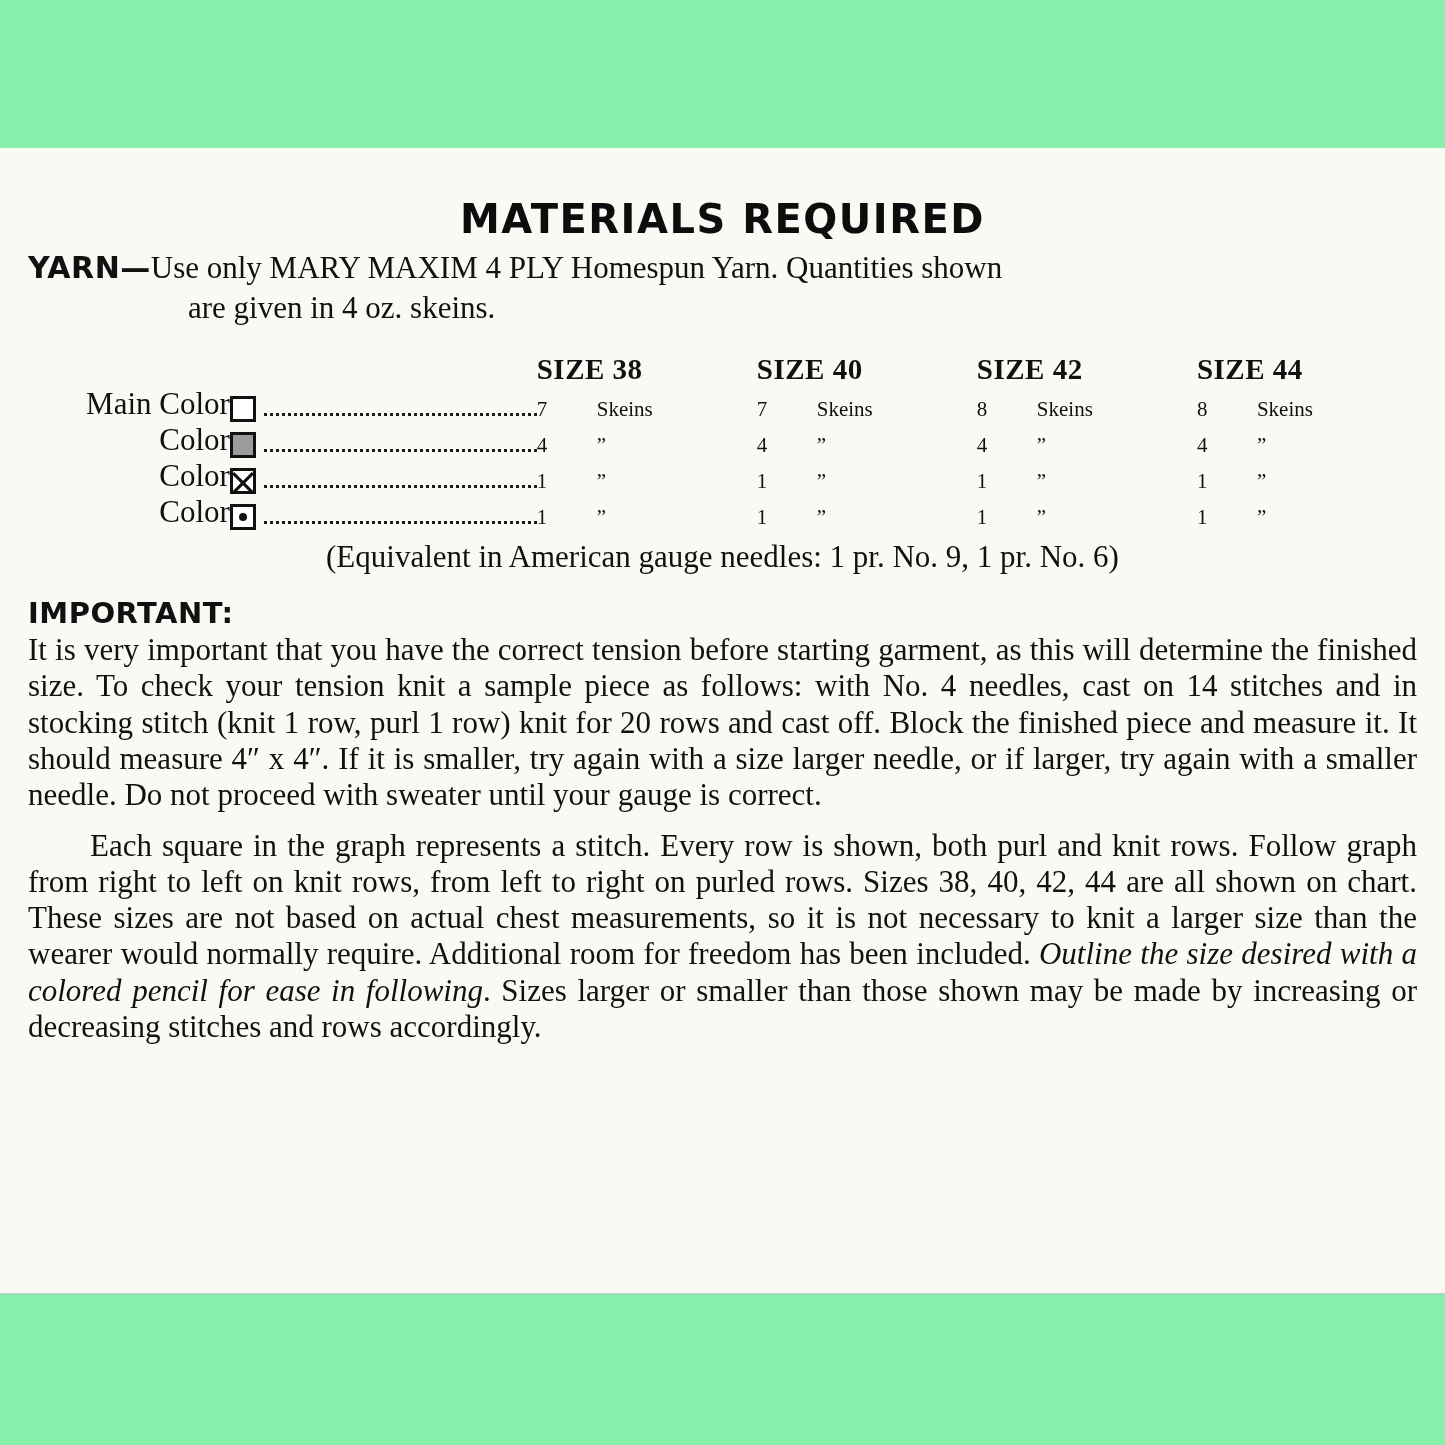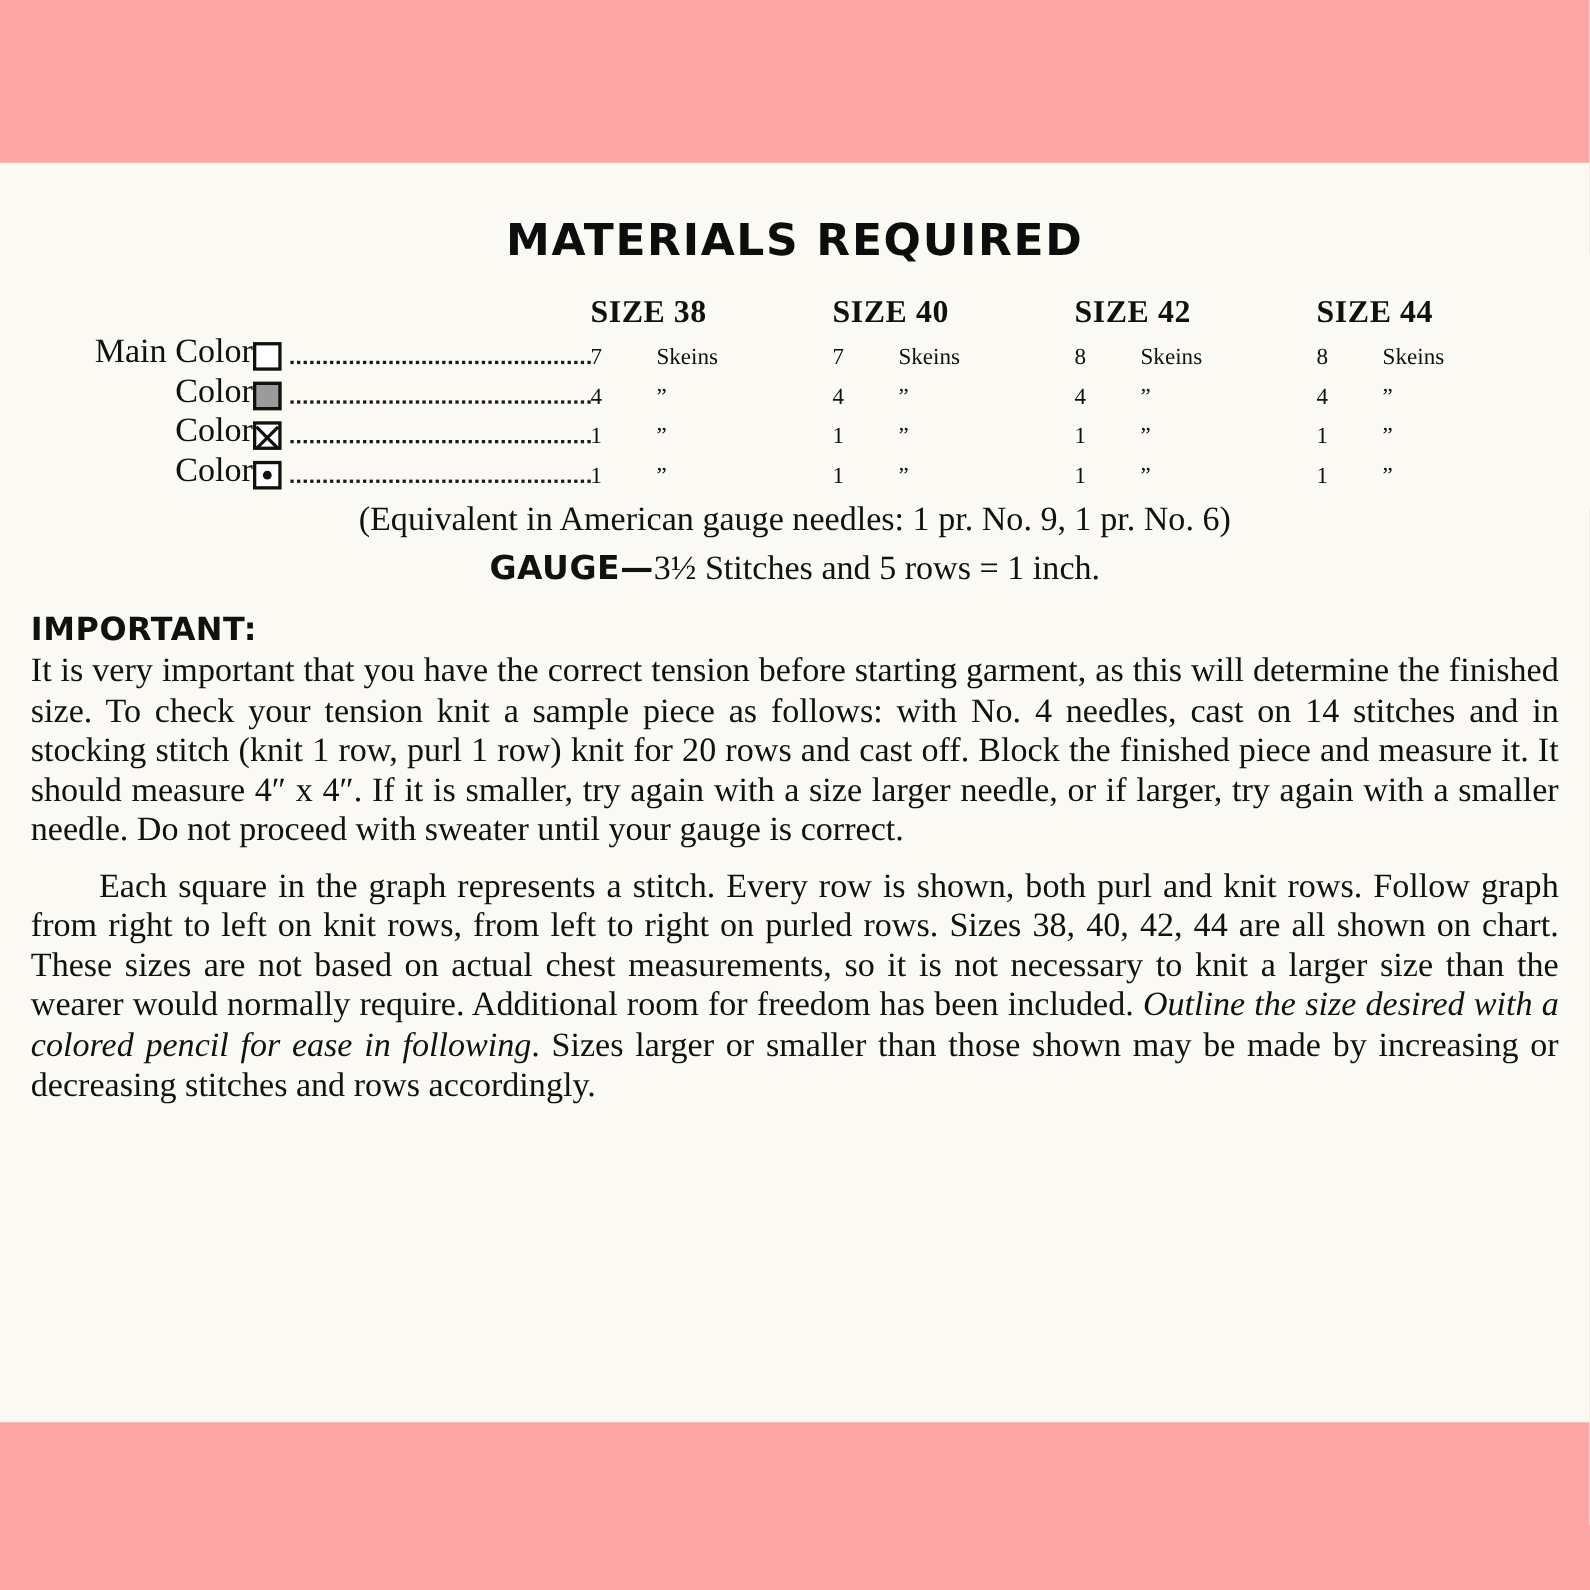--- a/index.html
+++ b/index.html
@@ -11,21 +11,21 @@
     width: 1445px;
     height: 1445px;
     font-family: "Liberation Serif", serif;
     color: #111111;
     overflow: hidden;
   }
   #page {
     position: relative;
     width: 1445px;
     height: 1445px;
-    background: #fca5a5;
+    background: #86efac;
   }
   
   #sheet {
     position: absolute;
     left: 0;
     top: 148px;
     width: 1445px;
     height: 1145px;
     background: #fbf9f4;
     box-sizing: border-box;
@@ -173,20 +173,24 @@
   .ital { font-style: italic; }
 </style>
 </head>
 <body>
 
 <div id="page">
   <div id="sheet">
 
     <div class="title">MATERIALS REQUIRED</div>
 
+    <div class="yarn-block">
+      <span class="yarn-label">YARN—</span><span>Use only MARY MAXIM 4 PLY Homespun Yarn. Quantities shown</span>
+      <span class="yarn-indent">are given in 4 oz. skeins.</span>
+    </div>
 
     <table class="mats">
       <colgroup>
         <col style="width:200px">
         <col style="width:34px">
         <col style="width:270px">
         <col style="width:218px">
         <col style="width:218px">
         <col style="width:218px">
         <col style="width:218px">
@@ -244,22 +248,19 @@
             </td>
           <td class="qty"><span class="num">1</span><span class="unit">”</span></td>
           <td class="qty"><span class="num">1</span><span class="unit">”</span></td>
           <td class="qty"><span class="num">1</span><span class="unit">”</span></td>
           <td class="qty"><span class="num">1</span><span class="unit">”</span></td>
         </tr>
       </tbody>
     </table>
 
     <div class="centerline" style="margin-top:6px;">(Equivalent in American gauge needles: 1 pr. No. 9, 1 pr. No. 6)</div>
-    <div class="centerline" style="margin-top:2px;">
-      <span class="b">GAUGE—</span><span>3½ Stitches and 5 rows = 1 inch.</span>
-    </div>
 
     <div class="important-label">IMPORTANT:</div>
     <p class="body-par">It is very important that you have the correct tension before starting garment, as this will determine the finished size. To check your tension knit a sample piece as follows: with No. 4 needles, cast on 14 stitches and in stocking stitch (knit 1 row, purl 1 row) knit for 20 rows and cast off. Block the finished piece and measure it. It should measure 4″ x 4″. If it is smaller, try again with a size larger needle, or if larger, try again with a smaller needle. Do not proceed with sweater until your gauge is correct.</p>
     <p class="body-par indented"><span>Each square in the graph represents a stitch. Every row is shown, both purl and knit rows. Follow graph from right to left on knit rows, from left to right on purled rows. Sizes 38, 40, 42, 44 are all shown on chart. These sizes are not based on actual chest measurements, so it is not necessary to knit a larger size than the wearer would normally require. Additional room for freedom has been included. </span><span class="ital">Outline the size desired with a colored pencil for ease in following</span><span>. Sizes larger or smaller than those shown may be made by increasing or decreasing stitches and rows accordingly.</span></p>
 
   </div>
 </div>
 
 </body></html>

